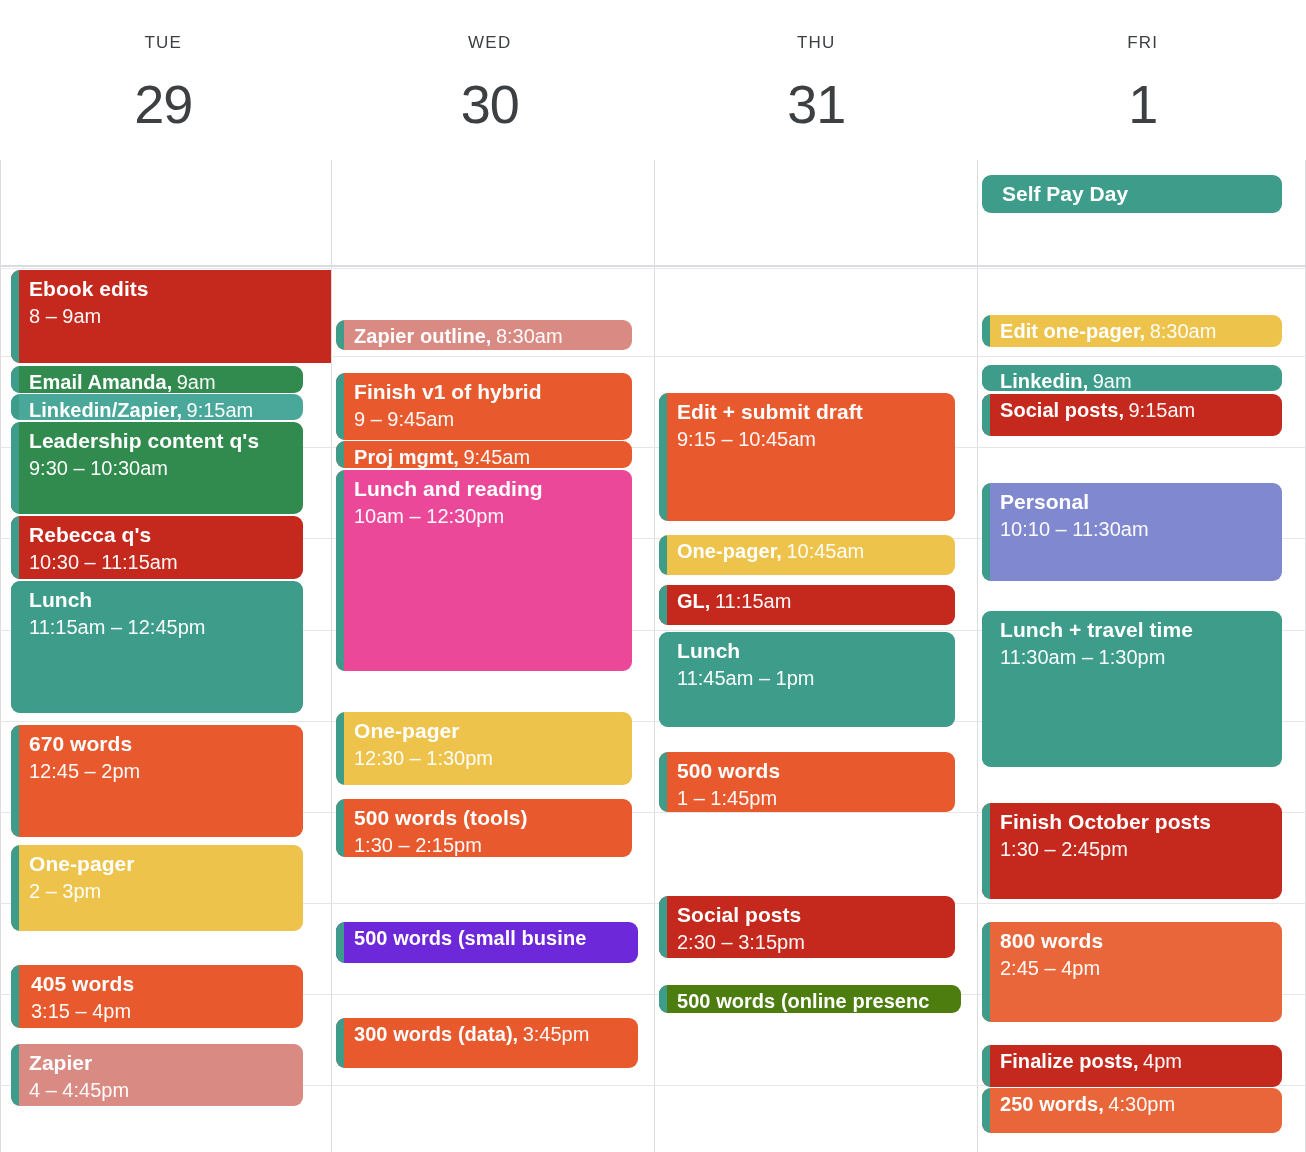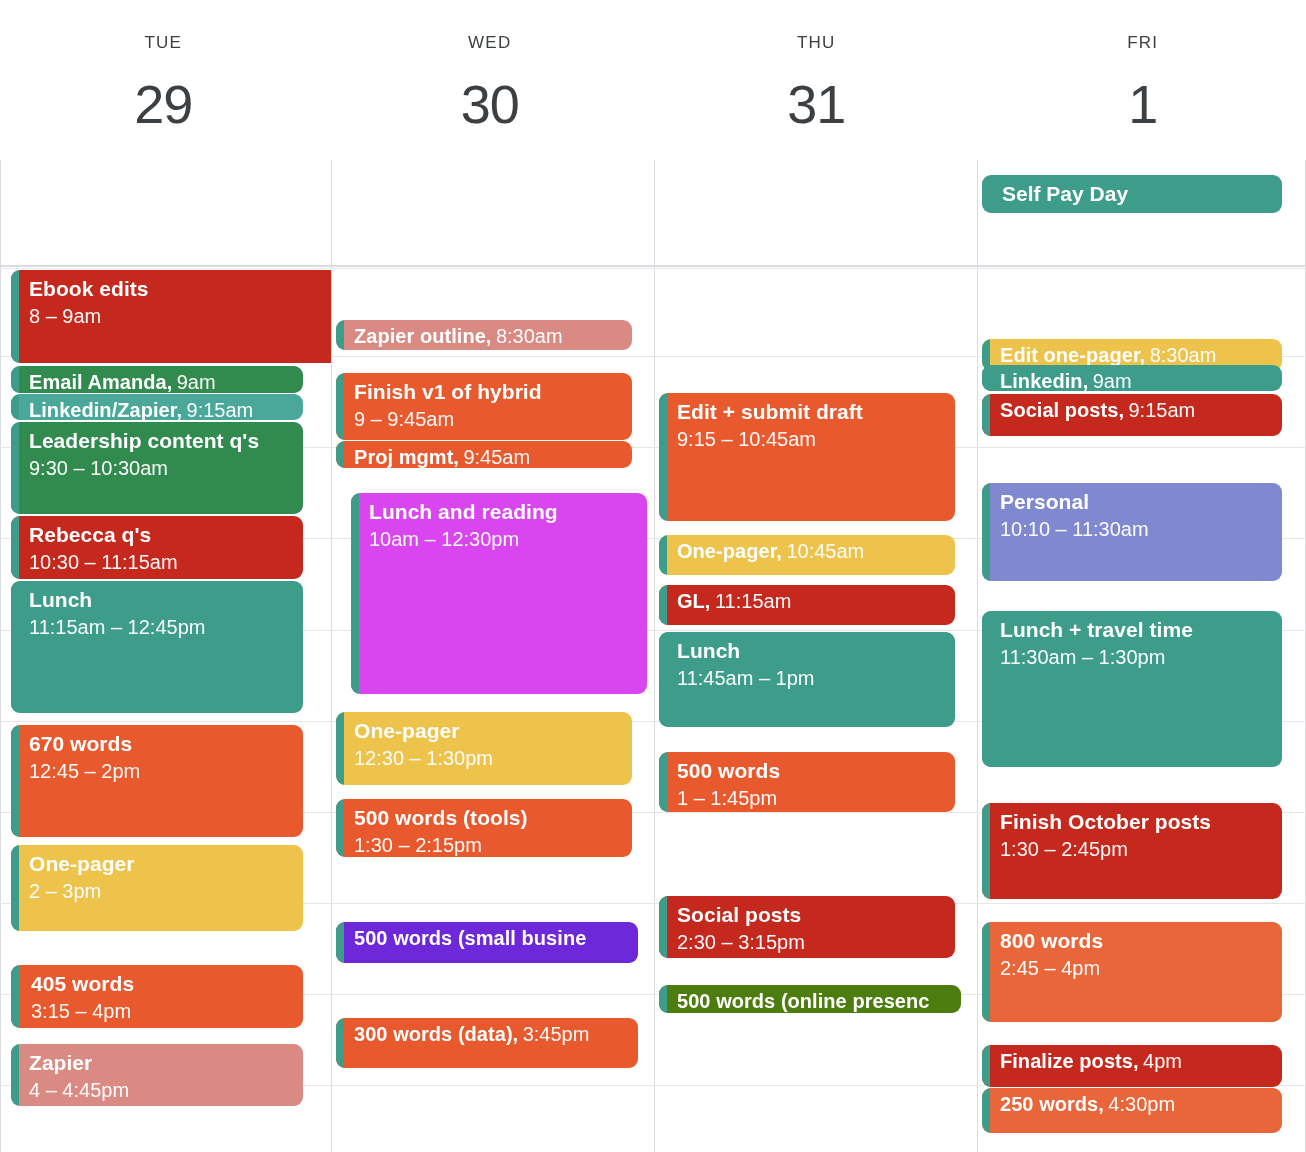--- a/index.html
+++ b/index.html
@@ -207,38 +207,38 @@
         <div class="ev" style="left: 11px; top: 421px; width: 292px; height: 132px; background: rgb(61, 156, 138);"><span class="ev-title">Lunch</span><div class="ev-time">11:15am – 12:45pm</div></div>
         <div class="ev" style="left: 11px; top: 565px; width: 292px; height: 112px; background: rgb(232, 89, 46);"><span class="ev-title">670 words</span><div class="ev-time">12:45 – 2pm</div></div>
         <div class="ev" style="left: 11px; top: 685px; width: 292px; height: 86px; background: rgb(238, 195, 75);"><span class="ev-title">One-pager</span><div class="ev-time">2 – 3pm</div></div>
         <div class="ev" style="left: 11px; top: 805px; width: 292px; height: 63px; background: rgb(232, 89, 46); padding-left: 20px;"><span class="ev-title">405 words</span><div class="ev-time">3:15 – 4pm</div></div>
         <div class="ev" style="left: 11px; top: 884px; width: 292px; height: 62px; background: rgb(217, 138, 130);"><span class="ev-title">Zapier</span><div class="ev-time">4 – 4:45pm</div></div>
       </div>
       <div class="col" style="left: 331px; width: 323px;">
         <div class="ev chip" style="left: 5px; top: 160px; width: 296px; height: 30px; background: rgb(217, 138, 130);"><span class="ev-title">Zapier outline,</span> <span class="ev-time">8:30am</span></div>
         <div class="ev" style="left: 5px; top: 213px; width: 296px; height: 67px; background: rgb(232, 89, 46);"><span class="ev-title">Finish v1 of hybrid</span><div class="ev-time">9 – 9:45am</div></div>
         <div class="ev chip" style="left: 5px; top: 281px; width: 296px; height: 27px; background: rgb(232, 89, 46);"><span class="ev-title">Proj mgmt,</span> <span class="ev-time">9:45am</span></div>
-        <div class="ev" style="left: 20px; top: 310px; width: 296px; height: 201px; background: #d946ef; margin-top: 23px;"><span class="ev-title">Lunch and reading</span><div class="ev-time">10am – 12:30pm</div></div>
+        <div class="ev" style="left: 5px; top: 310px; width: 296px; height: 201px; background: #ec4899;"><span class="ev-title">Lunch and reading</span><div class="ev-time">10am – 12:30pm</div></div>
         <div class="ev" style="left: 5px; top: 552px; width: 296px; height: 73px; background: rgb(238, 195, 75);"><span class="ev-title">One-pager</span><div class="ev-time">12:30 – 1:30pm</div></div>
         <div class="ev" style="left: 5px; top: 639px; width: 296px; height: 58px; background: rgb(232, 89, 46);"><span class="ev-title">500 words (tools)</span><div class="ev-time">1:30 – 2:15pm</div></div>
         <div class="ev chip" style="left: 5px; top: 762px; width: 302px; height: 41px; background: #6d28d9;"><span class="ev-title">500 words (small busine</span></div>
         <div class="ev chip" style="left: 5px; top: 858px; width: 302px; height: 50px; background: rgb(232, 89, 46);"><span class="ev-title">300 words (data),</span> <span class="ev-time">3:45pm</span></div>
       </div>
       <div class="col" style="left: 654px; width: 323px;">
         <div class="ev" style="left: 5px; top: 233px; width: 296px; height: 128px; background: rgb(232, 89, 46);"><span class="ev-title">Edit + submit draft</span><div class="ev-time">9:15 – 10:45am</div></div>
         <div class="ev chip" style="left: 5px; top: 375px; width: 296px; height: 40px; background: rgb(238, 195, 75);"><span class="ev-title">One-pager,</span> <span class="ev-time">10:45am</span></div>
         <div class="ev chip" style="left: 5px; top: 425px; width: 296px; height: 40px; background: rgb(197, 40, 28);"><span class="ev-title">GL,</span> <span class="ev-time">11:15am</span></div>
         <div class="ev" style="left: 5px; top: 472px; width: 296px; height: 95px; background: rgb(61, 156, 138);"><span class="ev-title">Lunch</span><div class="ev-time">11:45am – 1pm</div></div>
         <div class="ev" style="left: 5px; top: 592px; width: 296px; height: 60px; background: rgb(232, 89, 46);"><span class="ev-title">500 words</span><div class="ev-time">1 – 1:45pm</div></div>
         <div class="ev" style="left: 5px; top: 736px; width: 296px; height: 62px; background: rgb(197, 40, 28);"><span class="ev-title">Social posts</span><div class="ev-time">2:30 – 3:15pm</div></div>
         <div class="ev chip" style="left: 5px; top: 825px; width: 302px; height: 28px; background: #4d7c0f;"><span class="ev-title">500 words (online presenc</span></div>
       </div>
       <div class="col" style="left: 977px; width: 329px;">
         <div class="allday" style="left: 5px; top: 15px; width: 300px; height: 38px; background: rgb(61, 156, 138);">Self Pay Day</div>
-        <div class="ev chip" style="left: 5px; top: 155px; width: 300px; height: 32px; background: rgb(238, 195, 75); margin-top: 24px;"><span class="ev-title">Edit one-pager,</span> <span class="ev-time">8:30am</span></div>
+        <div class="ev chip" style="left: 5px; top: 155px; width: 300px; height: 32px; background: rgb(238, 195, 75);"><span class="ev-title">Edit one-pager,</span> <span class="ev-time">8:30am</span></div>
         <div class="ev chip" style="left: 5px; top: 205px; width: 300px; height: 26px; background: rgb(61, 156, 138);"><span class="ev-title">Linkedin,</span> <span class="ev-time">9am</span></div>
         <div class="ev chip" style="left: 5px; top: 234px; width: 300px; height: 42px; background: rgb(197, 40, 28);"><span class="ev-title">Social posts,</span> <span class="ev-time">9:15am</span></div>
         <div class="ev" style="left: 5px; top: 323px; width: 300px; height: 98px; background: rgb(128, 137, 207);"><span class="ev-title">Personal</span><div class="ev-time">10:10 – 11:30am</div></div>
         <div class="ev" style="left: 5px; top: 451px; width: 300px; height: 156px; background: rgb(61, 156, 138);"><span class="ev-title">Lunch + travel time</span><div class="ev-time">11:30am – 1:30pm</div></div>
         <div class="ev" style="left: 5px; top: 643px; width: 300px; height: 96px; background: rgb(197, 40, 28);"><span class="ev-title">Finish October posts</span><div class="ev-time">1:30 – 2:45pm</div></div>
         <div class="ev" style="left: 5px; top: 762px; width: 300px; height: 100px; background: rgb(232, 102, 58);"><span class="ev-title">800 words</span><div class="ev-time">2:45 – 4pm</div></div>
         <div class="ev chip" style="left: 5px; top: 885px; width: 300px; height: 42px; background: rgb(197, 40, 28);"><span class="ev-title">Finalize posts,</span> <span class="ev-time">4pm</span></div>
         <div class="ev chip" style="left: 5px; top: 928px; width: 300px; height: 45px; background: rgb(232, 102, 58);"><span class="ev-title">250 words,</span> <span class="ev-time">4:30pm</span></div>
       </div>
     </div>

